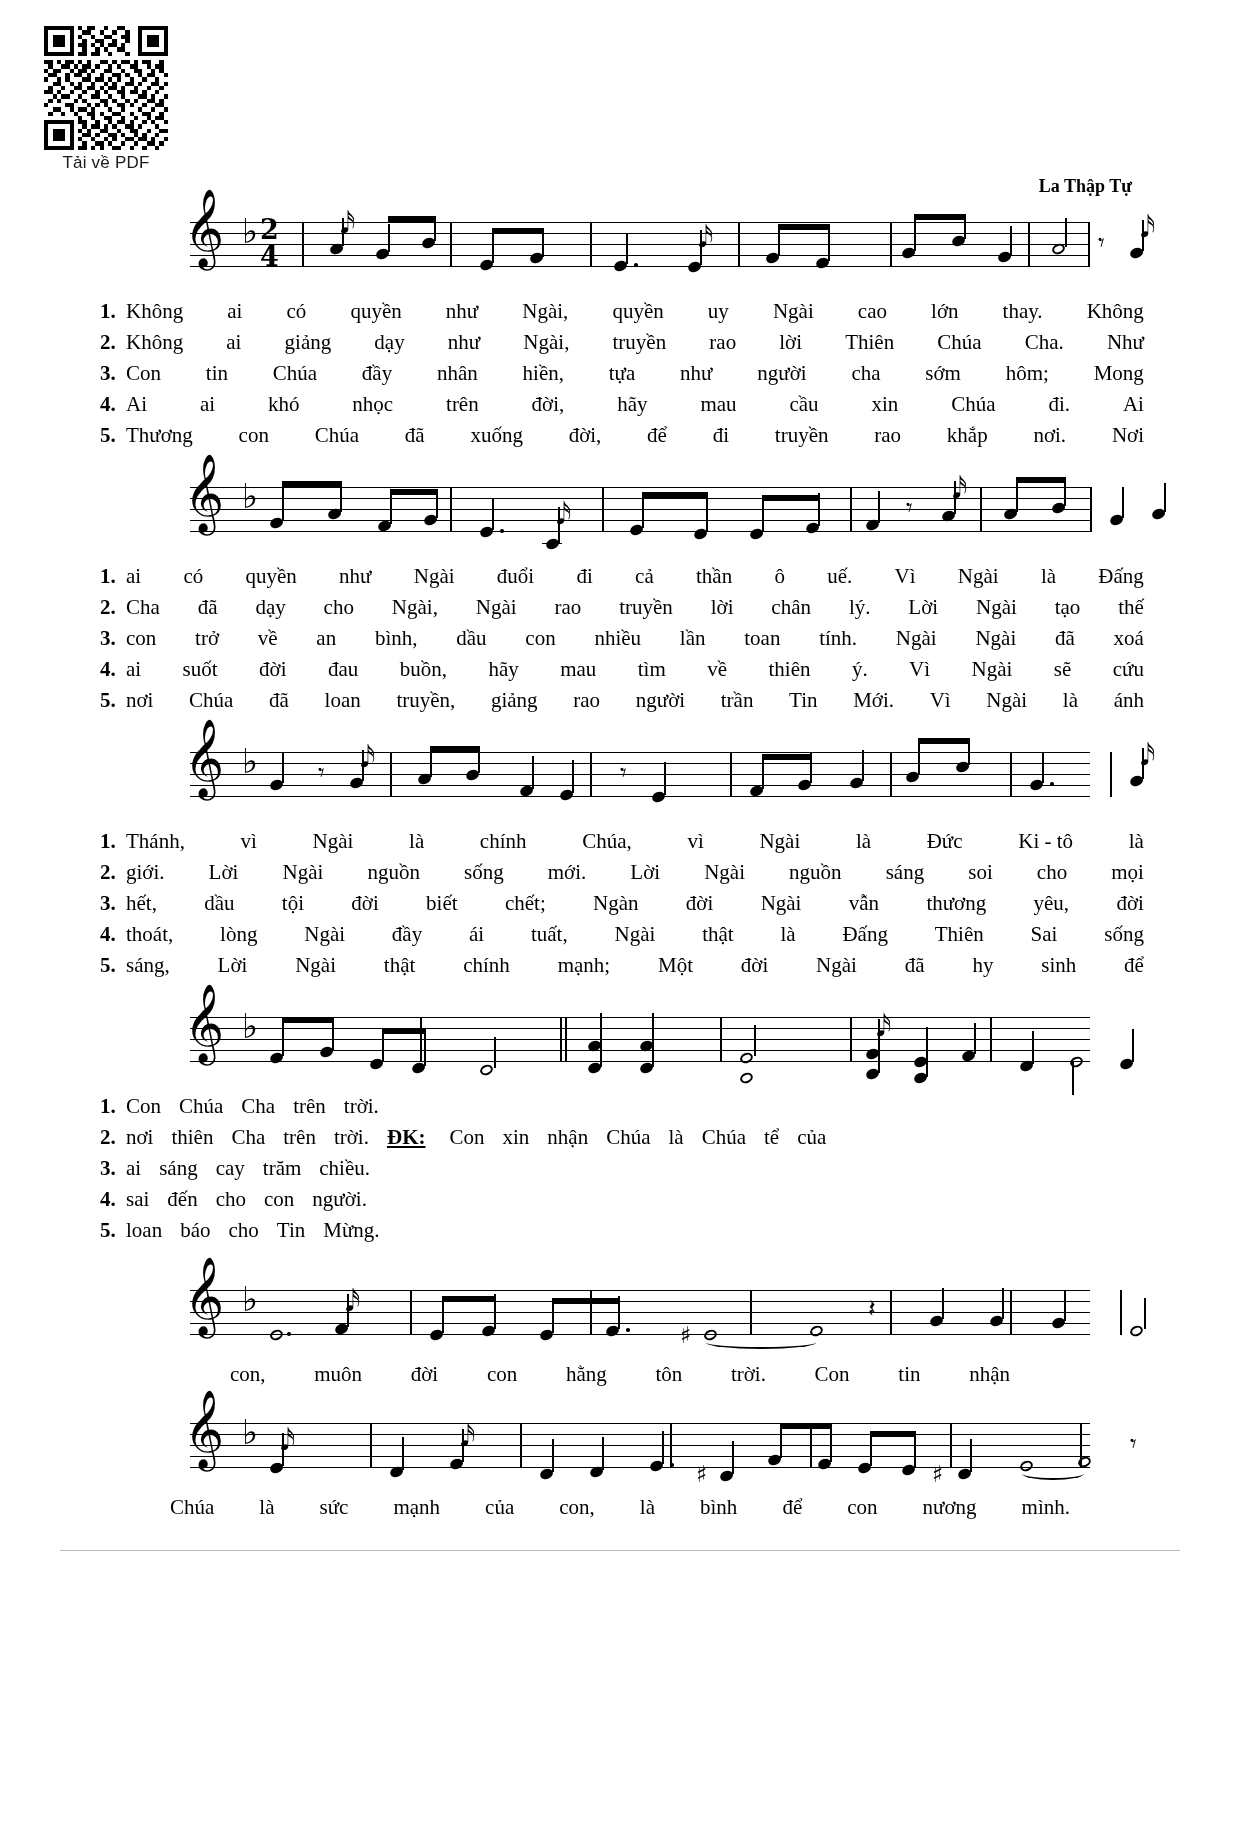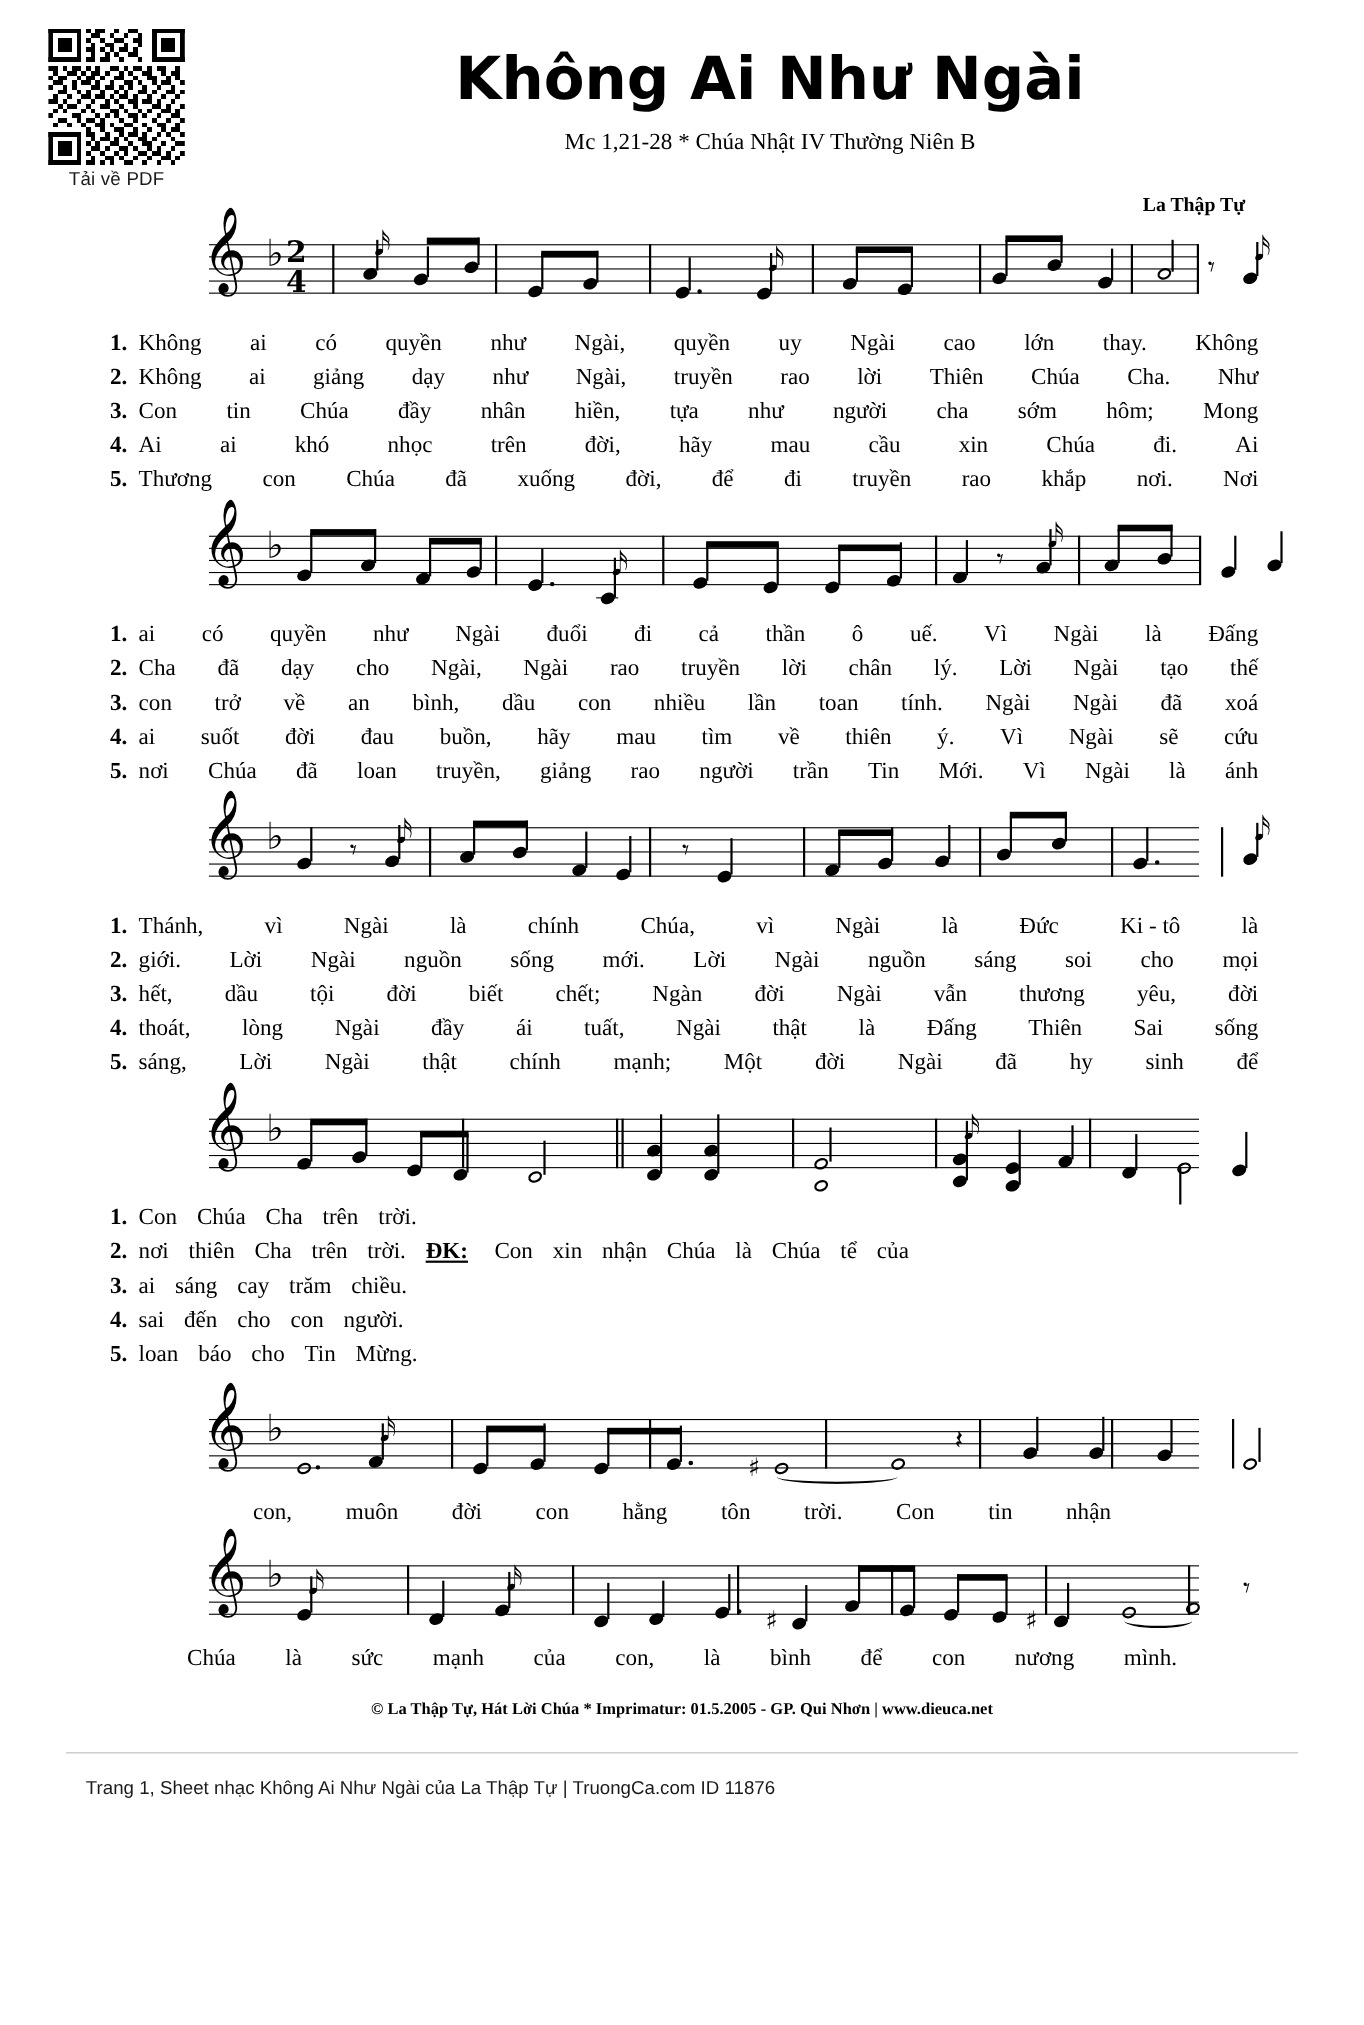--- a/index.html
+++ b/index.html
@@ -517,24 +517,20 @@
           <rect x="13" y="28" width="1" height="1"></rect>
             <rect x="16" y="28" width="2" height="1"></rect>
           <rect x="20" y="28" width="1" height="1"></rect>
             <rect x="23" y="28" width="1" height="1"></rect>
           <rect x="26" y="28" width="1" height="1"></rect>
         </g>
       </svg>
       <div class="qr-caption">Tải về PDF</div>
     </div>
 
-    <div class="title-wrap">
-      <h1 class="song-title">Không Ai Như Ngài</h1>
-      <div class="song-subtitle">Mc 1,21-28 * Chúa Nhật IV Thường Niên B</div>
-    </div>
 
     <div class="composer">La Thập Tự</div>
   </div>
 
   <div class="system">
     <div class="staff-area">
       <div class="staff-lines">
         <i></i>
           <i></i>
           <i></i>
@@ -1309,19 +1305,17 @@
         <span class="syl">là</span>
         <span class="syl">bình</span>
         <span class="syl">để</span>
         <span class="syl">con</span>
         <span class="syl">nương</span>
         <span class="syl">mình.</span>
       </div>
     </div>
   </div>
 
-  <div class="credit">© La Thập Tự, Hát Lời Chúa * Imprimatur: 01.5.2005 - GP. Qui Nhơn | www.dieuca.net</div>
 
   <div class="divider"></div>
 
-  <div class="page-footer">Trang 1, Sheet nhạc Không Ai Như Ngài của La Thập Tự | TruongCa.com ID 11876</div>
 
 </div>
 
 </body></html>

